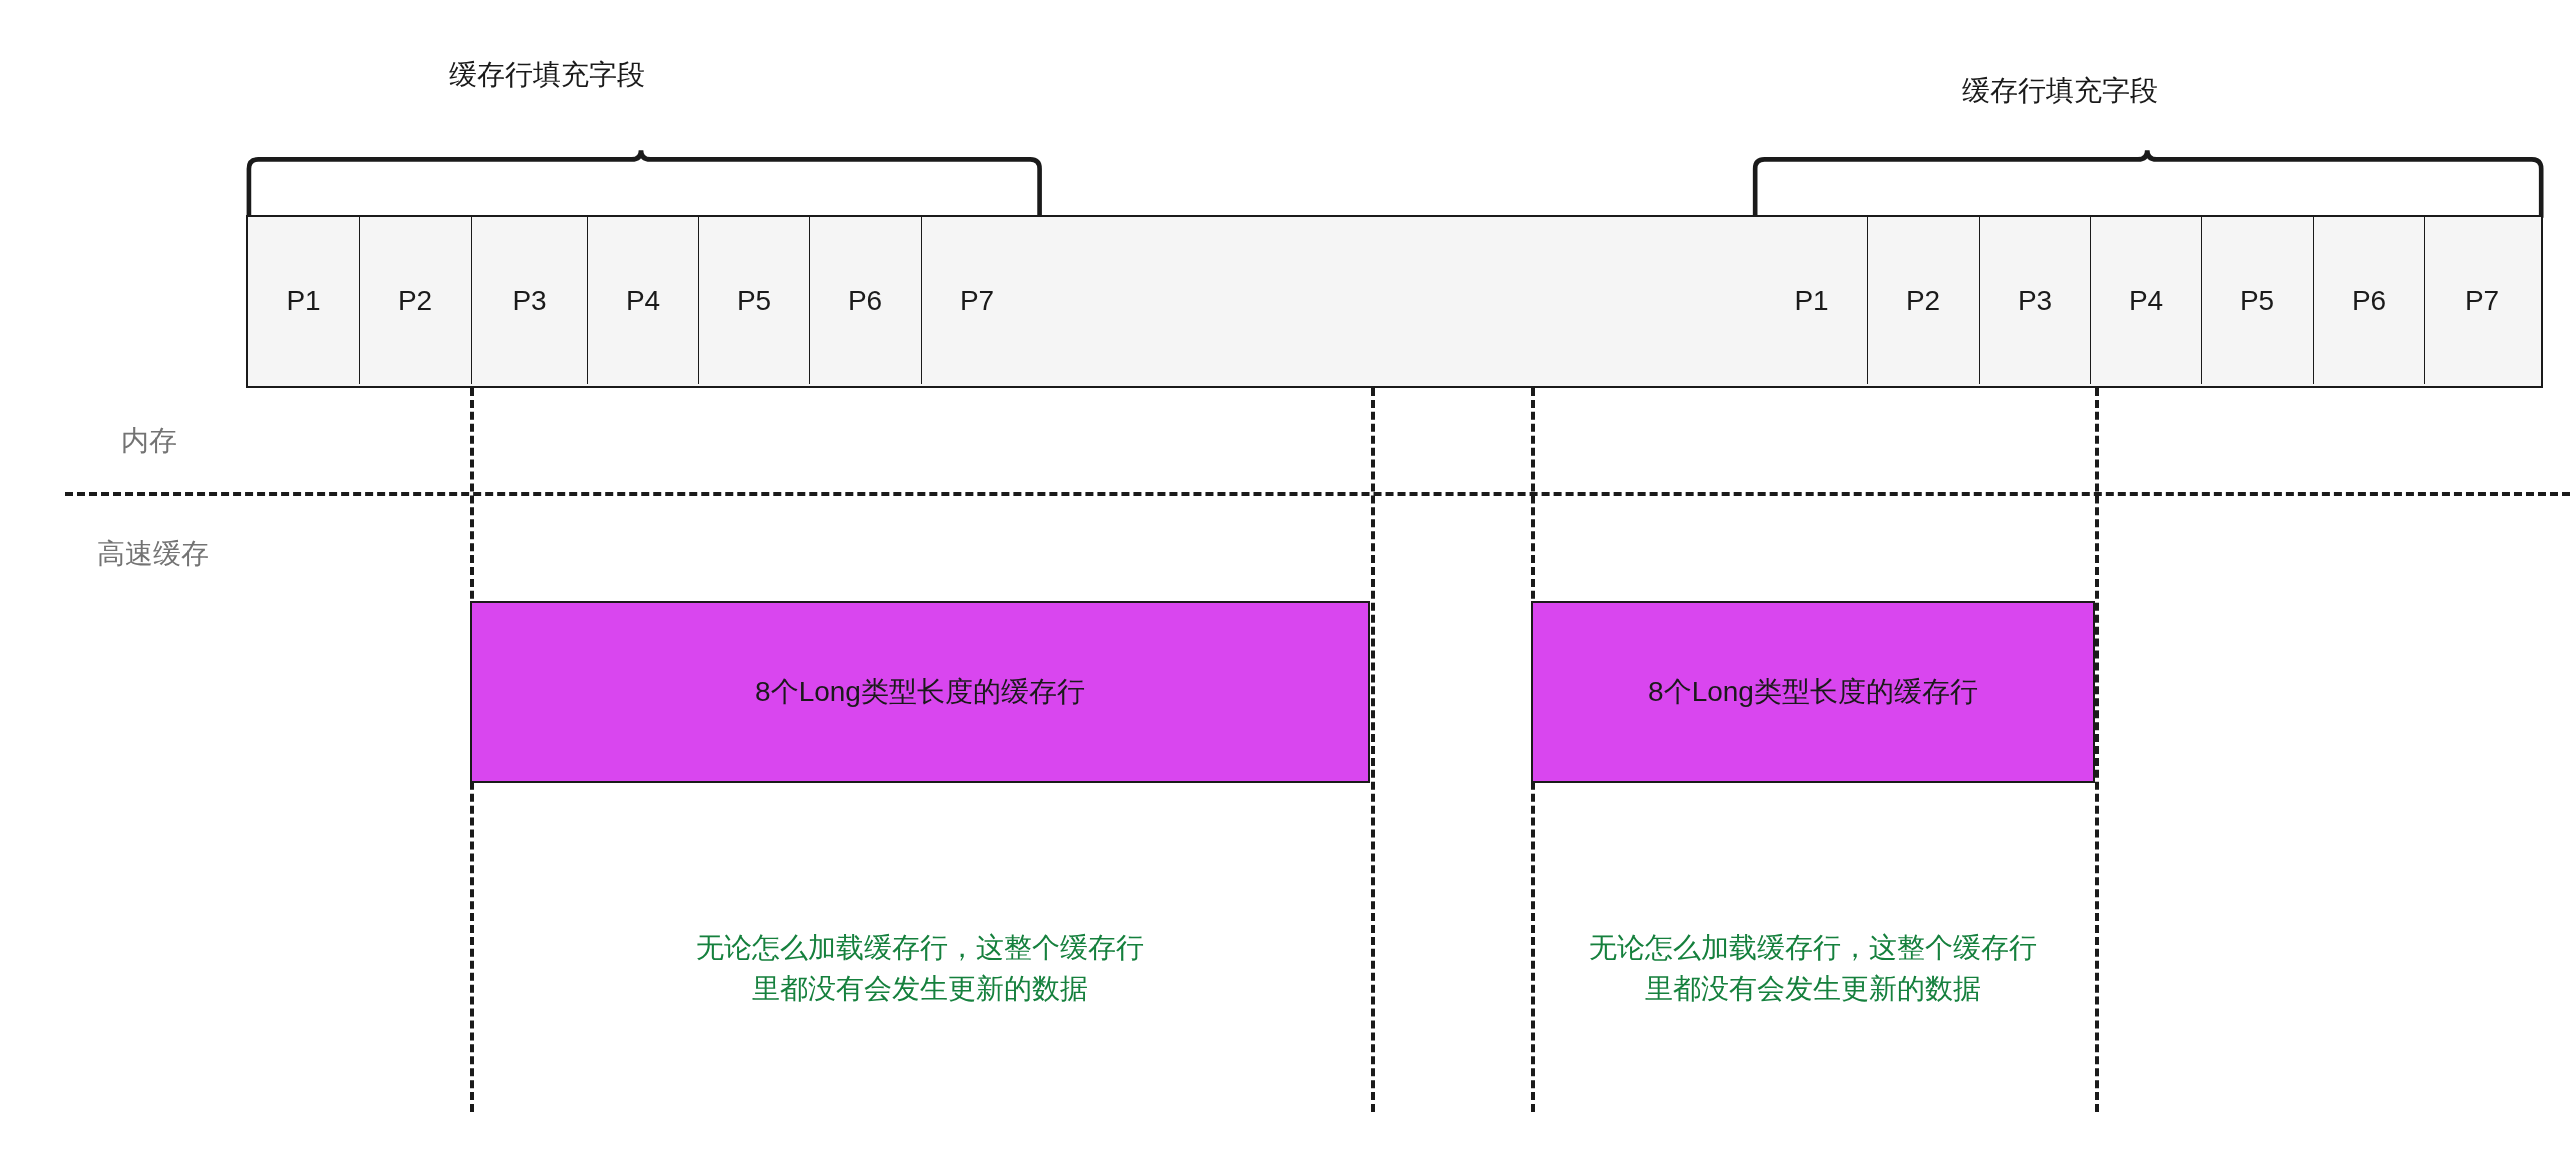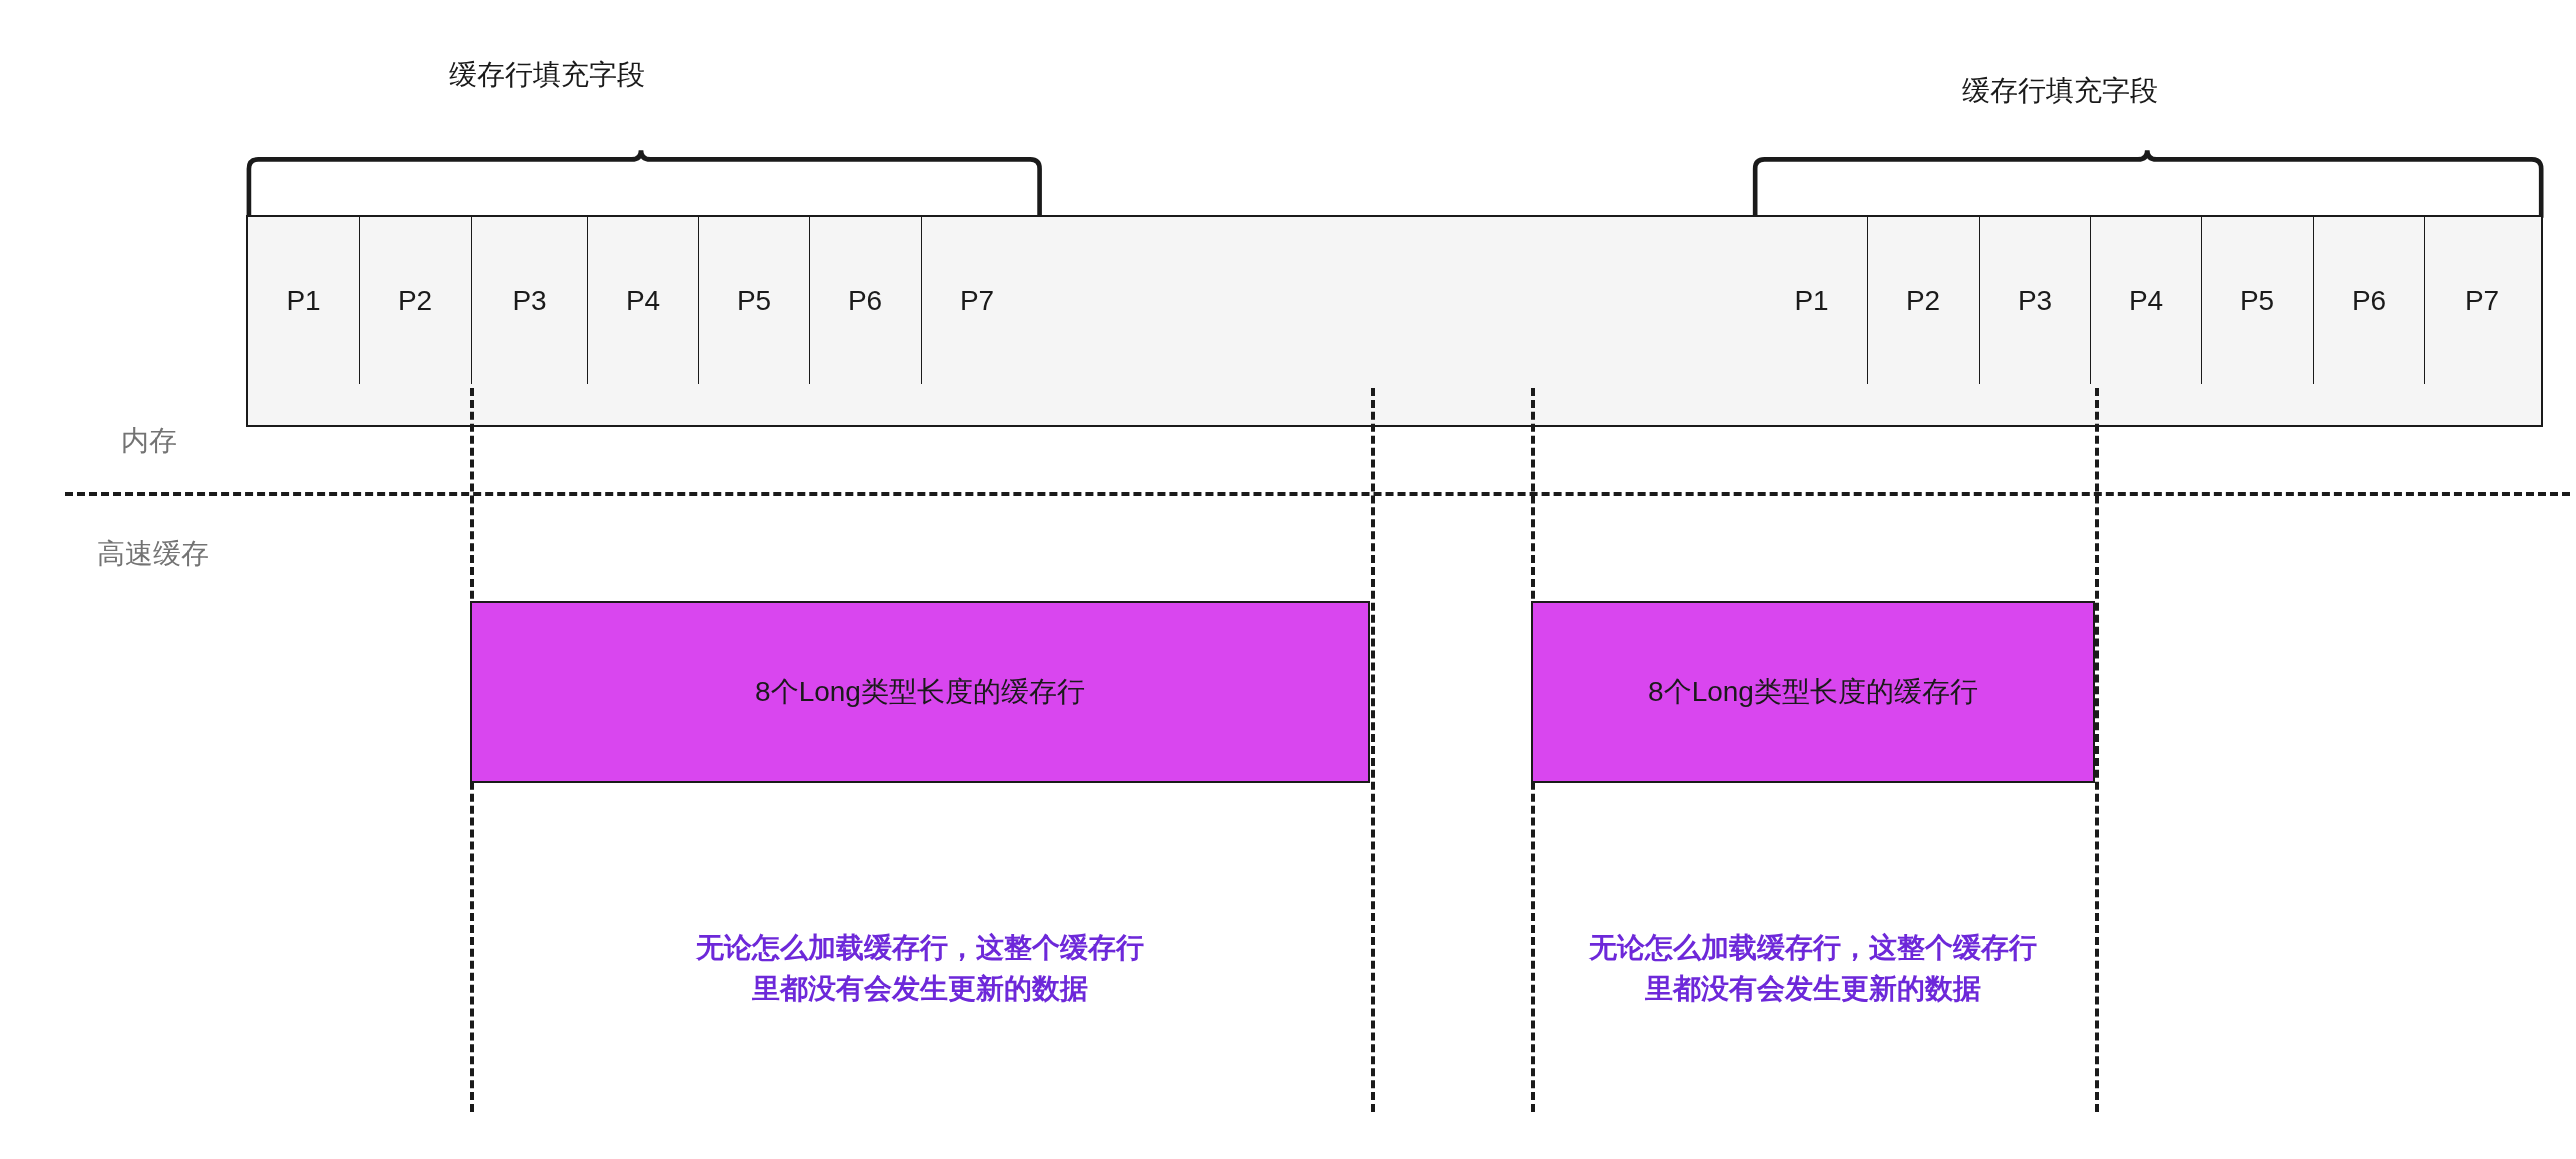--- a/index.html
+++ b/index.html
@@ -86,45 +86,44 @@
     display: flex;
     align-items: center;
     justify-content: center;
     font-size: 28px;
     color: #1a1a1a;
   }
 
   .note {
     position: absolute;
     font-size: 28px;
-    color: #6d28d9;
+    color: #15803d;
     text-align: center;
     line-height: 1.45;
     white-space: pre-line;
-    font-weight: bold;
   }
 
   svg { display: block; overflow: visible; }
 </style>
 </head>
 <body>
 
 <div id="stage">
 
   <div class="abs bracket-label" style="left:380px; top:56px; width:334px;">缓存行填充字段</div>
   <div class="abs bracket-label" style="left:1893px; top:72px; width:334px;">缓存行填充字段</div>
 
   <svg class="abs" style="left:0; top:0;" width="2576" height="241" viewBox="0 0 2776 260">
 
     <path d="M 267 235 L 267 182 Q 267 172 277 172 L 680 172 Q 690 172 690 162 L 690 162 Q 690 172 700 172 L 1110 172 Q 1120 172 1120 182 L 1120 235" fill="none" stroke="#1a1a1a" stroke-width="5"></path>
 
     <path d="M 1892 235 L 1892 182 Q 1892 172 1902 172 L 2305 172 Q 2315 172 2315 162 L 2315 162 Q 2315 172 2325 172 L 2730 172 Q 2740 172 2740 182 L 2740 235" fill="none" stroke="#1a1a1a" stroke-width="5"></path>
   </svg>
 
-  <div class="strip" style="left:246px; top:215px; width:2297px; height:212px;">
+  <div class="strip" style="left:246px; top:215px; width:2297px; height:173px;">
 
     <div class="cell first" style="left:0px; top:0px; width:111px; height:167px;">P1</div>
     <div class="cell" style="left:111px; top:0px; width:111px; height:167px;">P2</div>
     <div class="cell" style="left:223px; top:0px; width:116px; height:167px;">P3</div>
     <div class="cell" style="left:339px; top:0px; width:111px; height:167px;">P4</div>
     <div class="cell" style="left:450px; top:0px; width:111px; height:167px;">P5</div>
     <div class="cell" style="left:561px; top:0px; width:111px; height:167px;">P6</div>
     <div class="cell" style="left:673px; top:0px; width:111px; height:167px;">P7</div>
 
 

